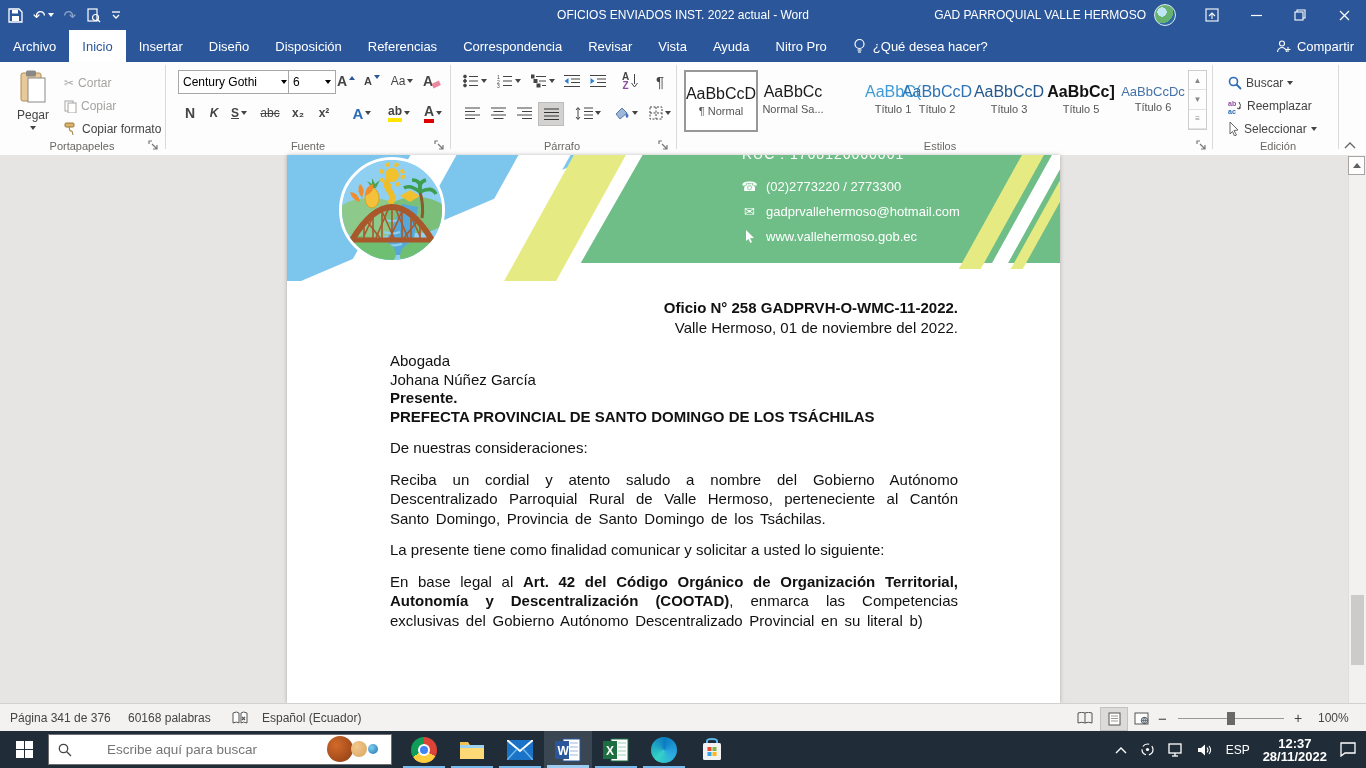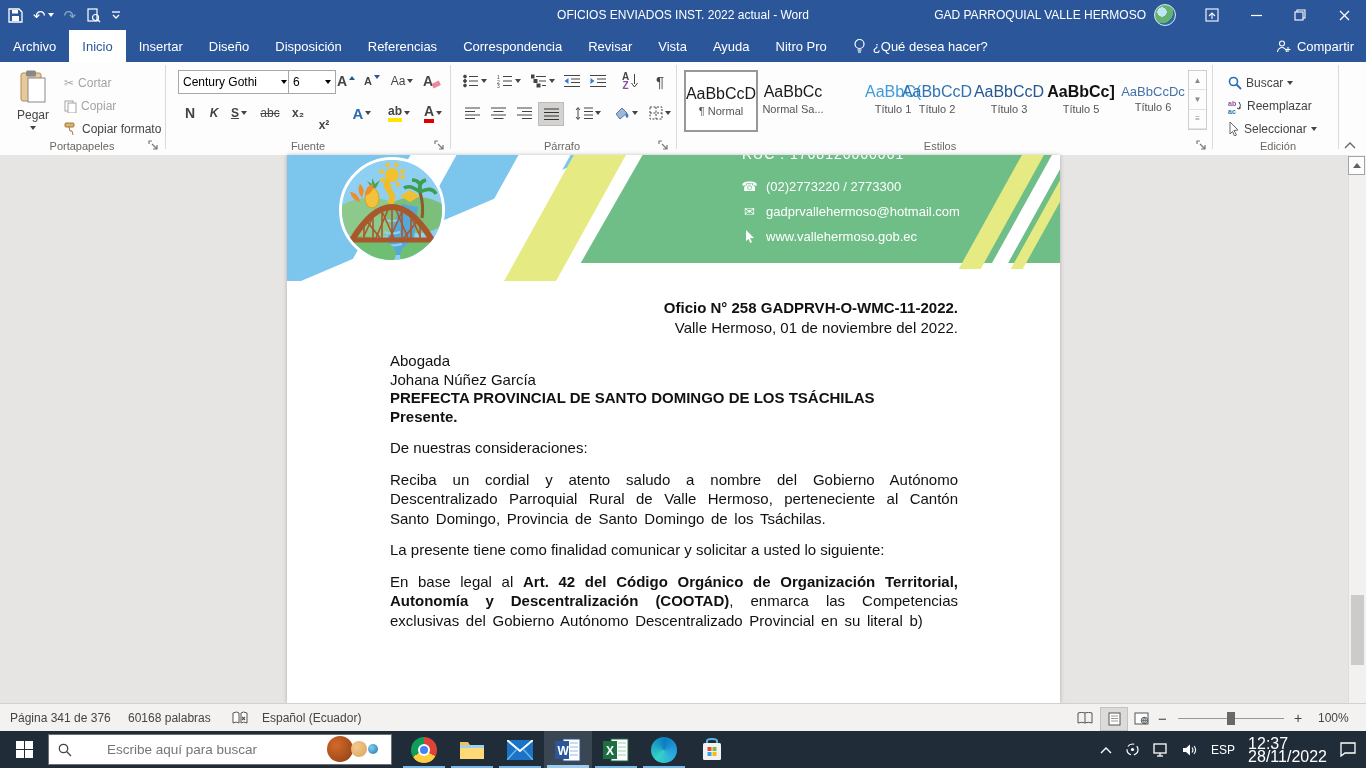--- a/index.html
+++ b/index.html
@@ -87,21 +87,21 @@
   .taskbar{position:absolute;left:0;top:731px;width:1366px;height:37px;background:#212c39;color:#fff;}
   .startbtn{position:absolute;left:0;top:0;width:48px;height:37px;display:flex;align-items:center;justify-content:center;}
   .searchbox{position:absolute;left:48px;top:3px;width:344px;height:31px;background:#fff;border:1px solid #6f6f6f;display:flex;align-items:center;box-sizing:border-box;gap:24px;}
   .searchbox input{border:none;outline:none;flex:1;font-size:13.5px;color:#333;font-family:"Liberation Sans",sans-serif;background:transparent;}
   .planets{position:absolute;right:6px;top:1px;width:64px;height:27px;}
   .tbtn{position:absolute;top:0;width:48px;height:37px;display:flex;align-items:center;justify-content:center;}
   .tbtn .ul{position:absolute;left:3px;right:3px;bottom:0;height:2px;background:#76b9ed;}
   .tbtn.focus{background:#3a4753;}
   .tbtn.focus .ul{height:3px;background:#9ccdf0;}
   .tray{position:absolute;right:0;top:0;height:37px;display:flex;align-items:center;gap:13px;padding-right:10px;font-size:12px;}
-  .clock{font-size:16px;line-height:13px;}
+  .clock{text-align:center;font-size:13px;line-height:13px;font-weight:bold;}
   svg{display:block;}
 </style>
 </head>
 <body>
 
 <div class="screen">
 
   <div class="titlebar">
     <div class="qat">
       <span class="qbtn">
@@ -296,21 +296,21 @@
     <div class="ibtn" style="left:224px;top:40px;width:30px;font-weight:bold;text-decoration:underline;">
         <span>S</span>
         <span class="car" style="text-decoration:none;"></span>
       </div>
     <div class="ibtn" style="left:258px;top:40px;text-decoration:line-through;">
         <span>abc</span>
       </div>
     <div class="ibtn" style="left:286px;top:40px;font-weight:bold;">
         <span>x₂</span>
       </div>
-    <div class="ibtn" style="left:312px;top:52px;font-weight:bold;">
+    <div class="ibtn" style="left:312px;top:40px;font-weight:bold;">
         <span>x²</span>
       </div>
     <div class="ibtn" style="left:346px;top:40px;width:32px;color:#2b6cb5;font-weight:bold;font-size:15px;">
         <span>A</span>
         <span class="car" style="color:#444;"></span>
       </div>
     <div class="ibtn" style="left:382px;top:40px;width:34px;">
         <span style="border-bottom:4px solid #ffe400;font-weight:bold;">ab</span>
         <span class="car"></span>
       </div>
@@ -630,22 +630,22 @@
           </svg>
         </div>
       </div>
 
       <div class="letter">
         <p class="r b tight" style="margin-top:17px;">Oficio N° 258 GADPRVH-O-WMC-11-2022.</p>
         <p class="r tight">Valle Hermoso, 01 de noviembre del 2022.</p>
         <p class="tight" style="margin-top:15px;line-height:18.5px;">
           <span style="display:block;">Abogada</span>
           <span style="display:block;">Johana Núñez García</span>
+          <span class="b" style="display:block;">Presente.</span>
           <span class="b" style="display:block;">PREFECTA PROVINCIAL DE SANTO DOMINGO DE LOS TSÁCHILAS</span>
-          <span class="b" style="display:block;">Presente.</span>
         </p>
         <p style="margin-top:12px;">De nuestras consideraciones:</p>
         <p class="just">Reciba un cordial y atento saludo a nombre del Gobierno Autónomo Descentralizado Parroquial Rural de Valle Hermoso, perteneciente al Cantón Santo Domingo, Provincia de Santo Domingo de los Tsáchilas.</p>
         <p>La presente tiene como finalidad comunicar y solicitar a usted lo siguiente:</p>
         <p class="just"><span>En base legal al </span><span class="b">Art. 42 del Código Orgánico de Organización Territorial, Autonomía y Descentralización (COOTAD)</span><span>, enmarca las Competencias exclusivas del Gobierno Autónomo Descentralizado Provincial en su literal b)</span></p>
       </div>
     </div>
 
     <div class="vscroll">
       <div class="varrow">

